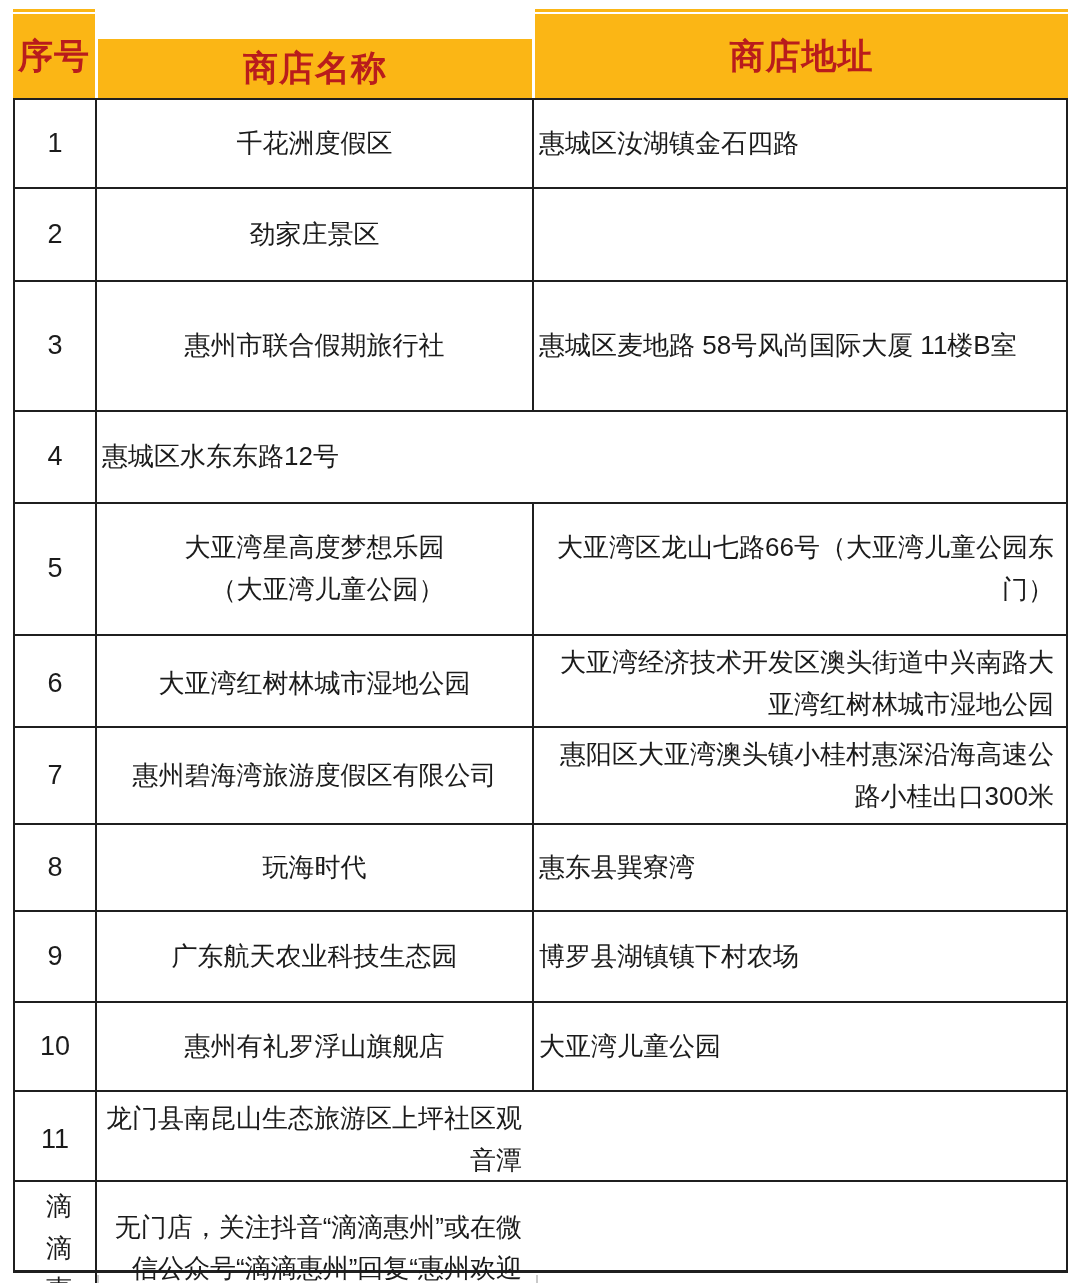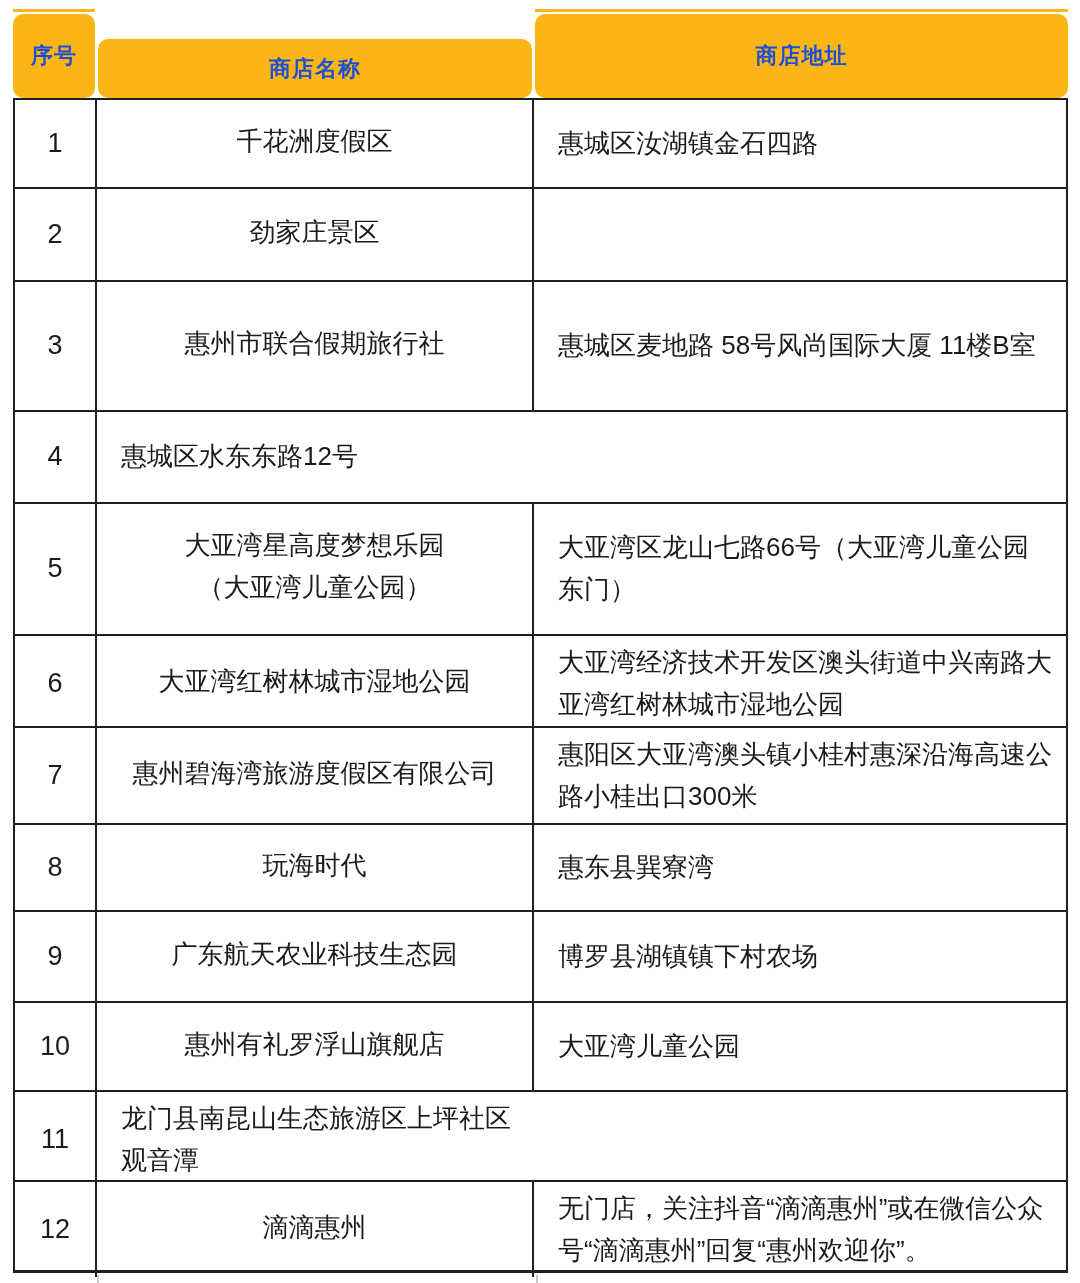--- a/index.html
+++ b/index.html
@@ -19,35 +19,35 @@
   
   .header-stripe{display:flex;height:3px;margin-bottom:2px;}
   .header-stripe .seg{background:var(--yellow);}
   .w1{width:82px;margin-right:3px;}
   .w2{width:434px;margin-right:3px;margin-top:25px;}
   .w3{flex:1;}
 
   
   .header-row{display:flex;height:84px;}
   .hcell{
-    background:var(--yellow);color:#1d4ed8;font-weight:bold;font-size:22px;
-    display:flex;align-items:center;justify-content:center;letter-spacing:1px;border-radius:10px;
+    background:var(--yellow);color:#b91c1c;font-weight:bold;font-size:35px;
+    display:flex;align-items:center;justify-content:center;letter-spacing:1px;
   }
 
   
   .tbody{border:2px solid var(--border);border-bottom-width:3px;}
   .row{display:grid;grid-template-columns:82px 437px 1fr;border-bottom:2px solid var(--border);}
   .row:last-child{border-bottom:none;}
   .cell{
     display:flex;align-items:center;justify-content:center;
     font-size:26px;line-height:1.6;box-sizing:border-box;
   }
   .cell.no{border-right:2px solid var(--border);font-size:27px;}
-  .cell.name{border-right:2px solid var(--border);text-align:center;white-space:pre-line;padding:4px 23px;font-family:Liberation Mono, monospace;}
-  .cell.addr{justify-content:flex-start;text-align:left;padding:6px 12px 6px 24px;}
+  .cell.name{border-right:2px solid var(--border);text-align:right;white-space:pre-line;padding:4px 23px;}
+  .cell.addr{justify-content:flex-start;text-align:right;padding:6px 12px 6px 5px;}
 
   
   .r0{height:87px}.r1{height:91px}.r2{height:128px}.r3{height:90px}
   .r4{height:130px}.r5{height:90px}.r6{height:95px}.r7{height:85px}
   .r8{height:89px}.r9{height:87px}.r10{height:88px}.r11{height:88px}
 
   
   .partial-row{position:relative;height:18px;}
   .pv{position:absolute;top:2px;width:2px;height:16px;background:var(--faint);}
   .pv1{left:84px;}
@@ -118,21 +118,20 @@
     <div class="row r9">
       <div class="cell no">10</div>
       <div class="cell name">惠州有礼罗浮山旗舰店</div>
       <div class="cell addr">大亚湾儿童公园</div>
     </div>
     <div class="row r10">
       <div class="cell no">11</div>
       <div class="cell addr">龙门县南昆山生态旅游区上坪社区观音潭</div>
     </div>
     <div class="row r11">
-      <div class="cell no">12</div>
       <div class="cell name">滴滴惠州</div>
       <div class="cell addr">无门店，关注抖音“滴滴惠州”或在微信公众号“滴滴惠州”回复“惠州欢迎你”。</div>
     </div>
   </div>
 
   <div class="partial-row">
     <div class="pv pv1"></div>
     <div class="pv pv2"></div>
   </div>
 

